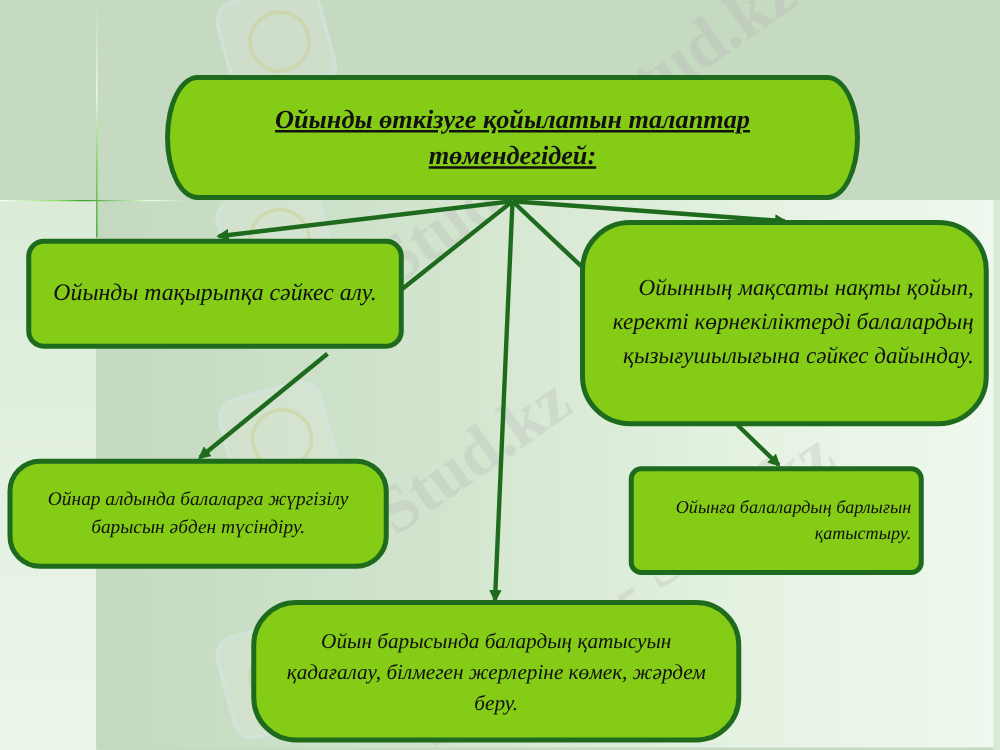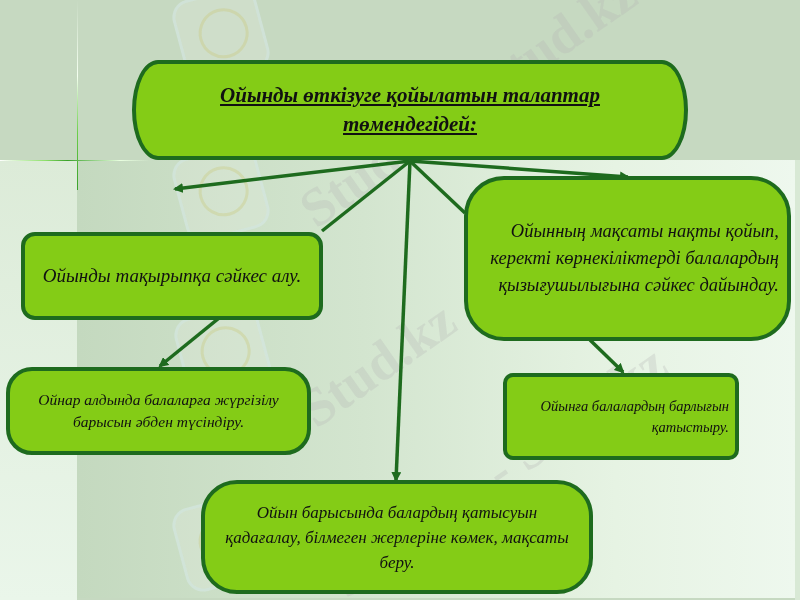--- a/index.html
+++ b/index.html
@@ -34,21 +34,21 @@
   .title-box {
     left: 132px; top: 60px; width: 556px; height: 100px;
     border-radius: 26px / 50px;
     font-weight: bold; font-size: 21px; line-height: 29px;
     text-decoration: underline;
     padding: 0 40px;
   }
   .box-topic {
     left: 21px; top: 191px; width: 302px; height: 88px;
     border-radius: 14px;
-    font-size: 19px; line-height: 28px; padding: 0 0; margin-top: 41px;
+    font-size: 19px; line-height: 28px; padding: 0 0;
   }
   .box-goal {
     left: 464px; top: 176px; width: 327px; height: 165px;
     border-radius: 40px;
     font-size: 18.5px; line-height: 27px; padding: 0 8px; text-align: right;
   }
   .box-explain {
     left: 6px; top: 367px; width: 305px; height: 88px;
     border-radius: 26px;
     font-size: 15.5px; line-height: 22px; padding: 0 16px;
@@ -129,14 +129,14 @@
 
 <div class="box box-explain">
   <span>Ойнар алдында балаларға жүргізілу барысын әбден түсіндіру.</span>
 </div>
 
 <div class="box box-involve">
   <span>Ойынға балалардың барлығын қатыстыру.</span>
 </div>
 
 <div class="box box-monitor">
-  <span>Ойын барысында балардың қатысуын қадағалау, білмеген жерлеріне көмек, мақсаты беру.</span>
+  <span>Ойын барысында балардың қатысуын қадағалау, білмеген жерлеріне көмек, жәрдем беру.</span>
 </div>
 
 </body></html>

